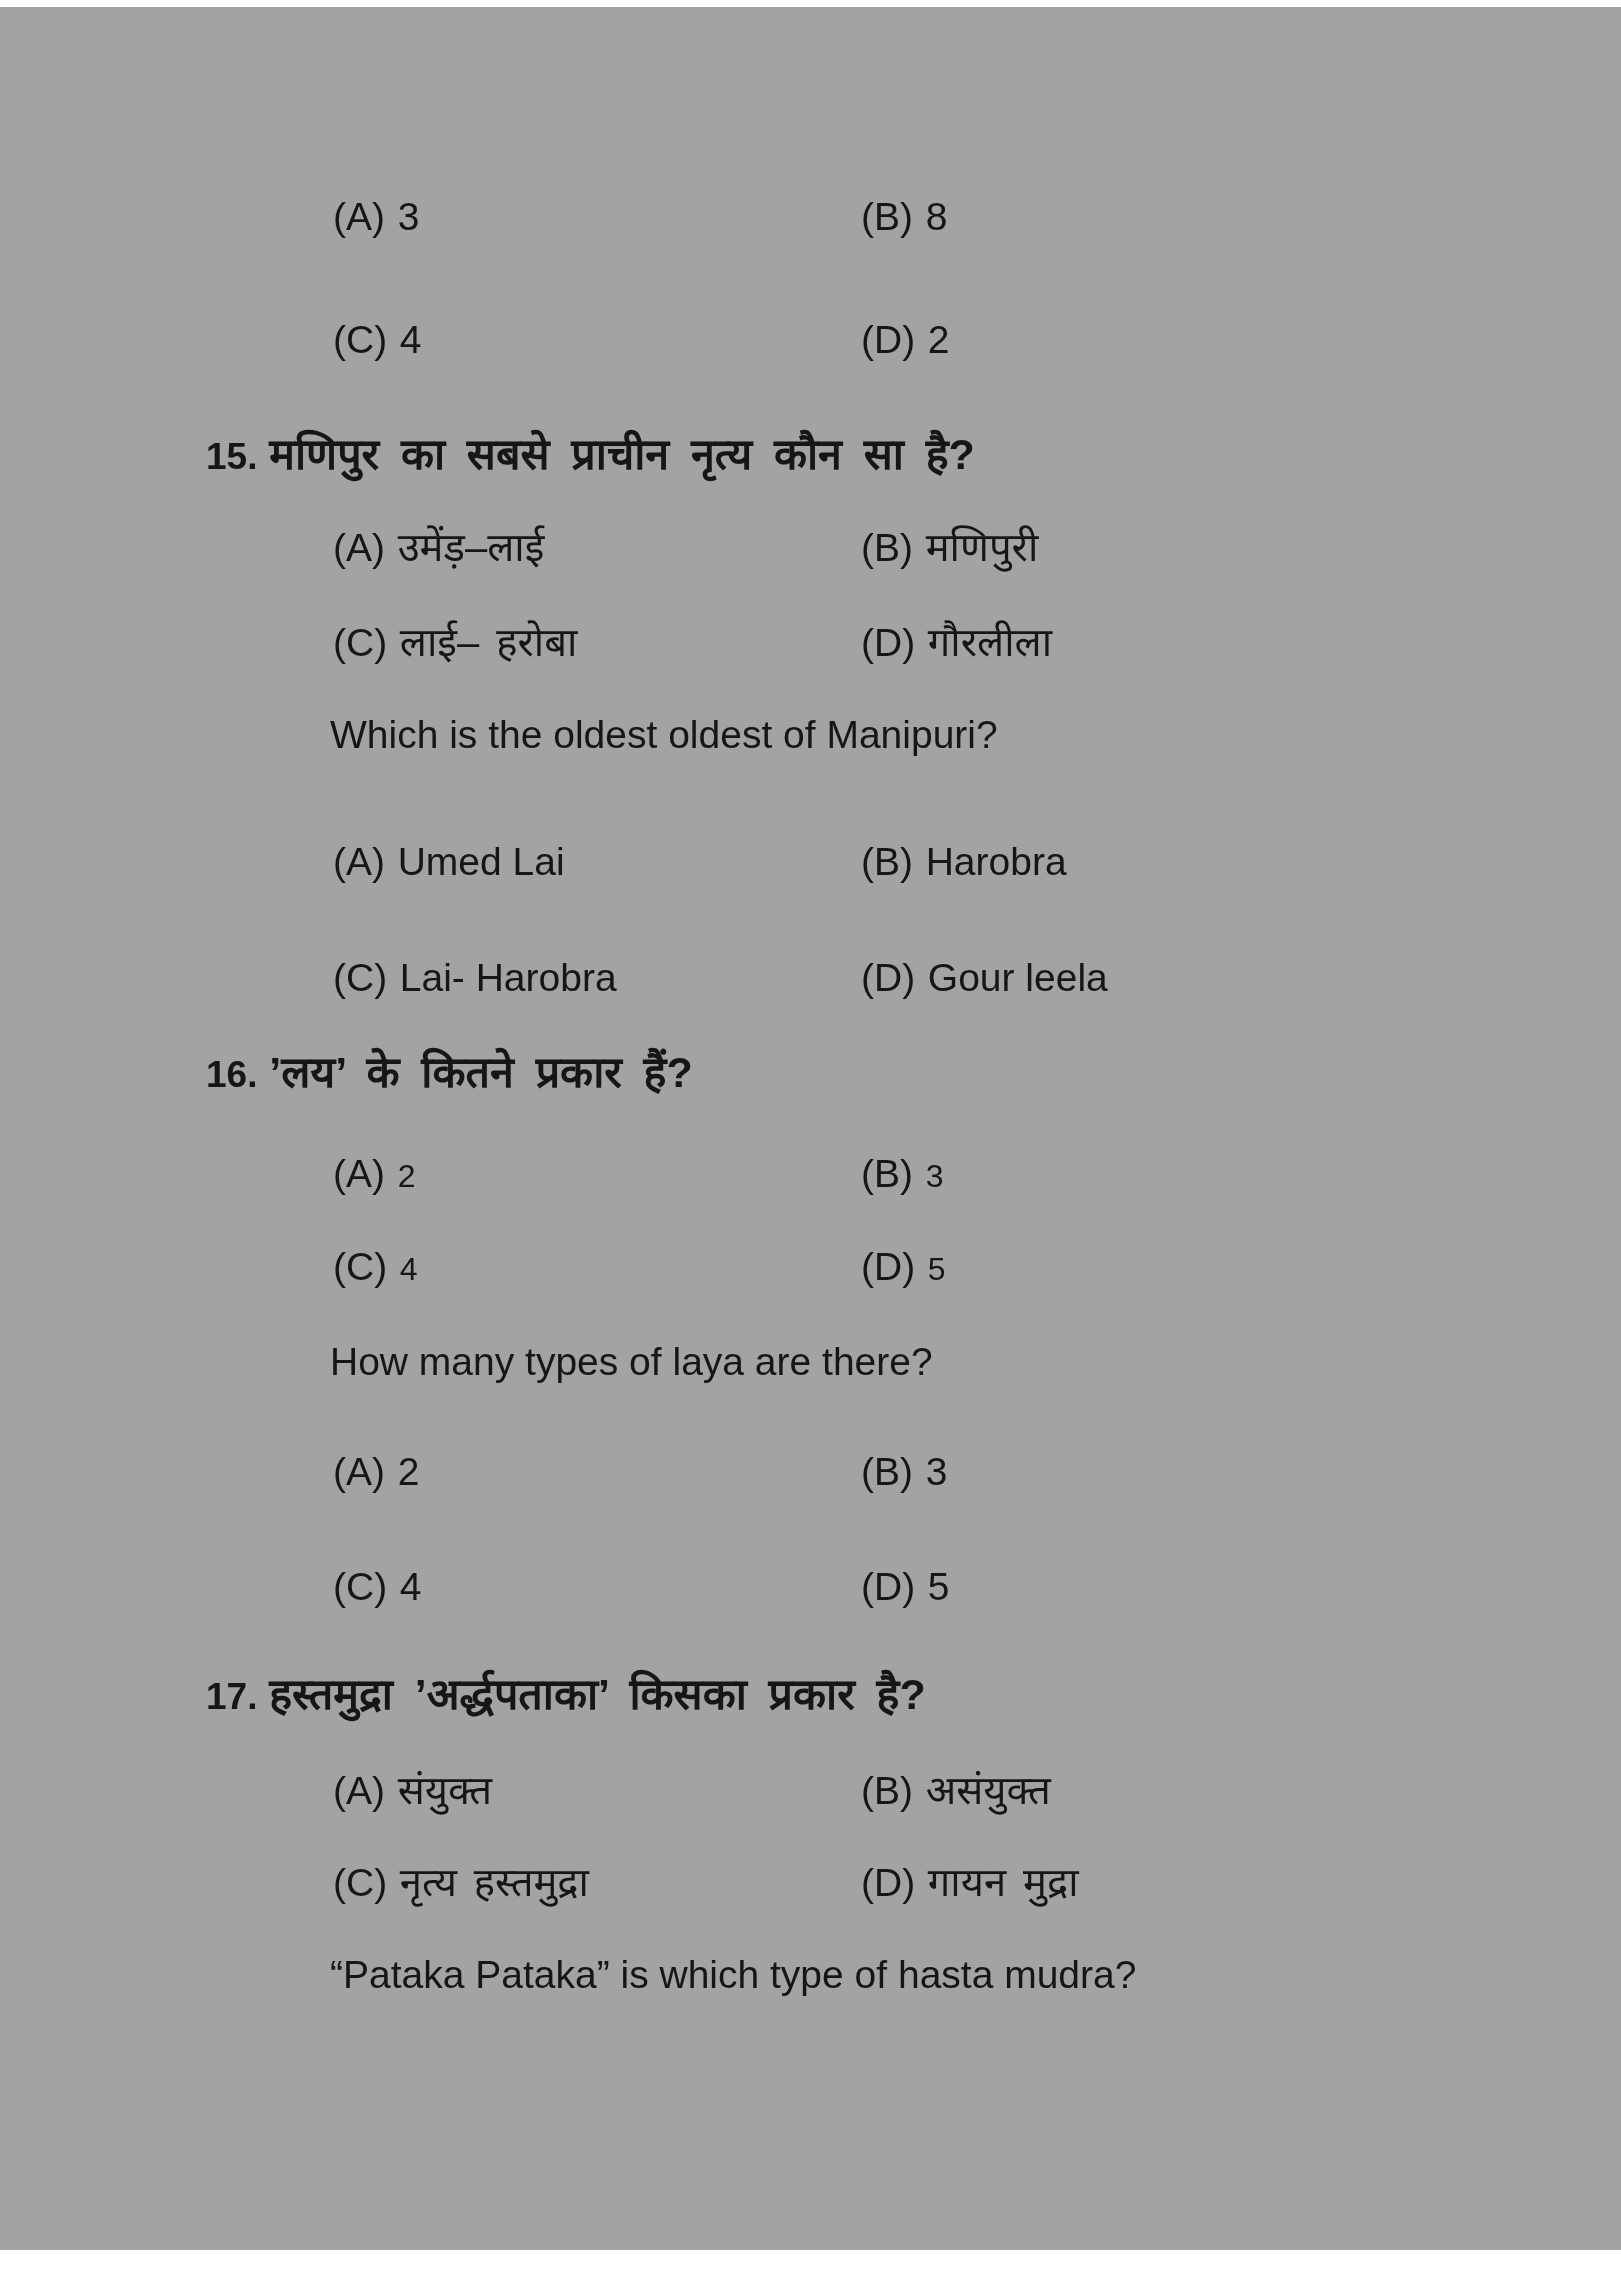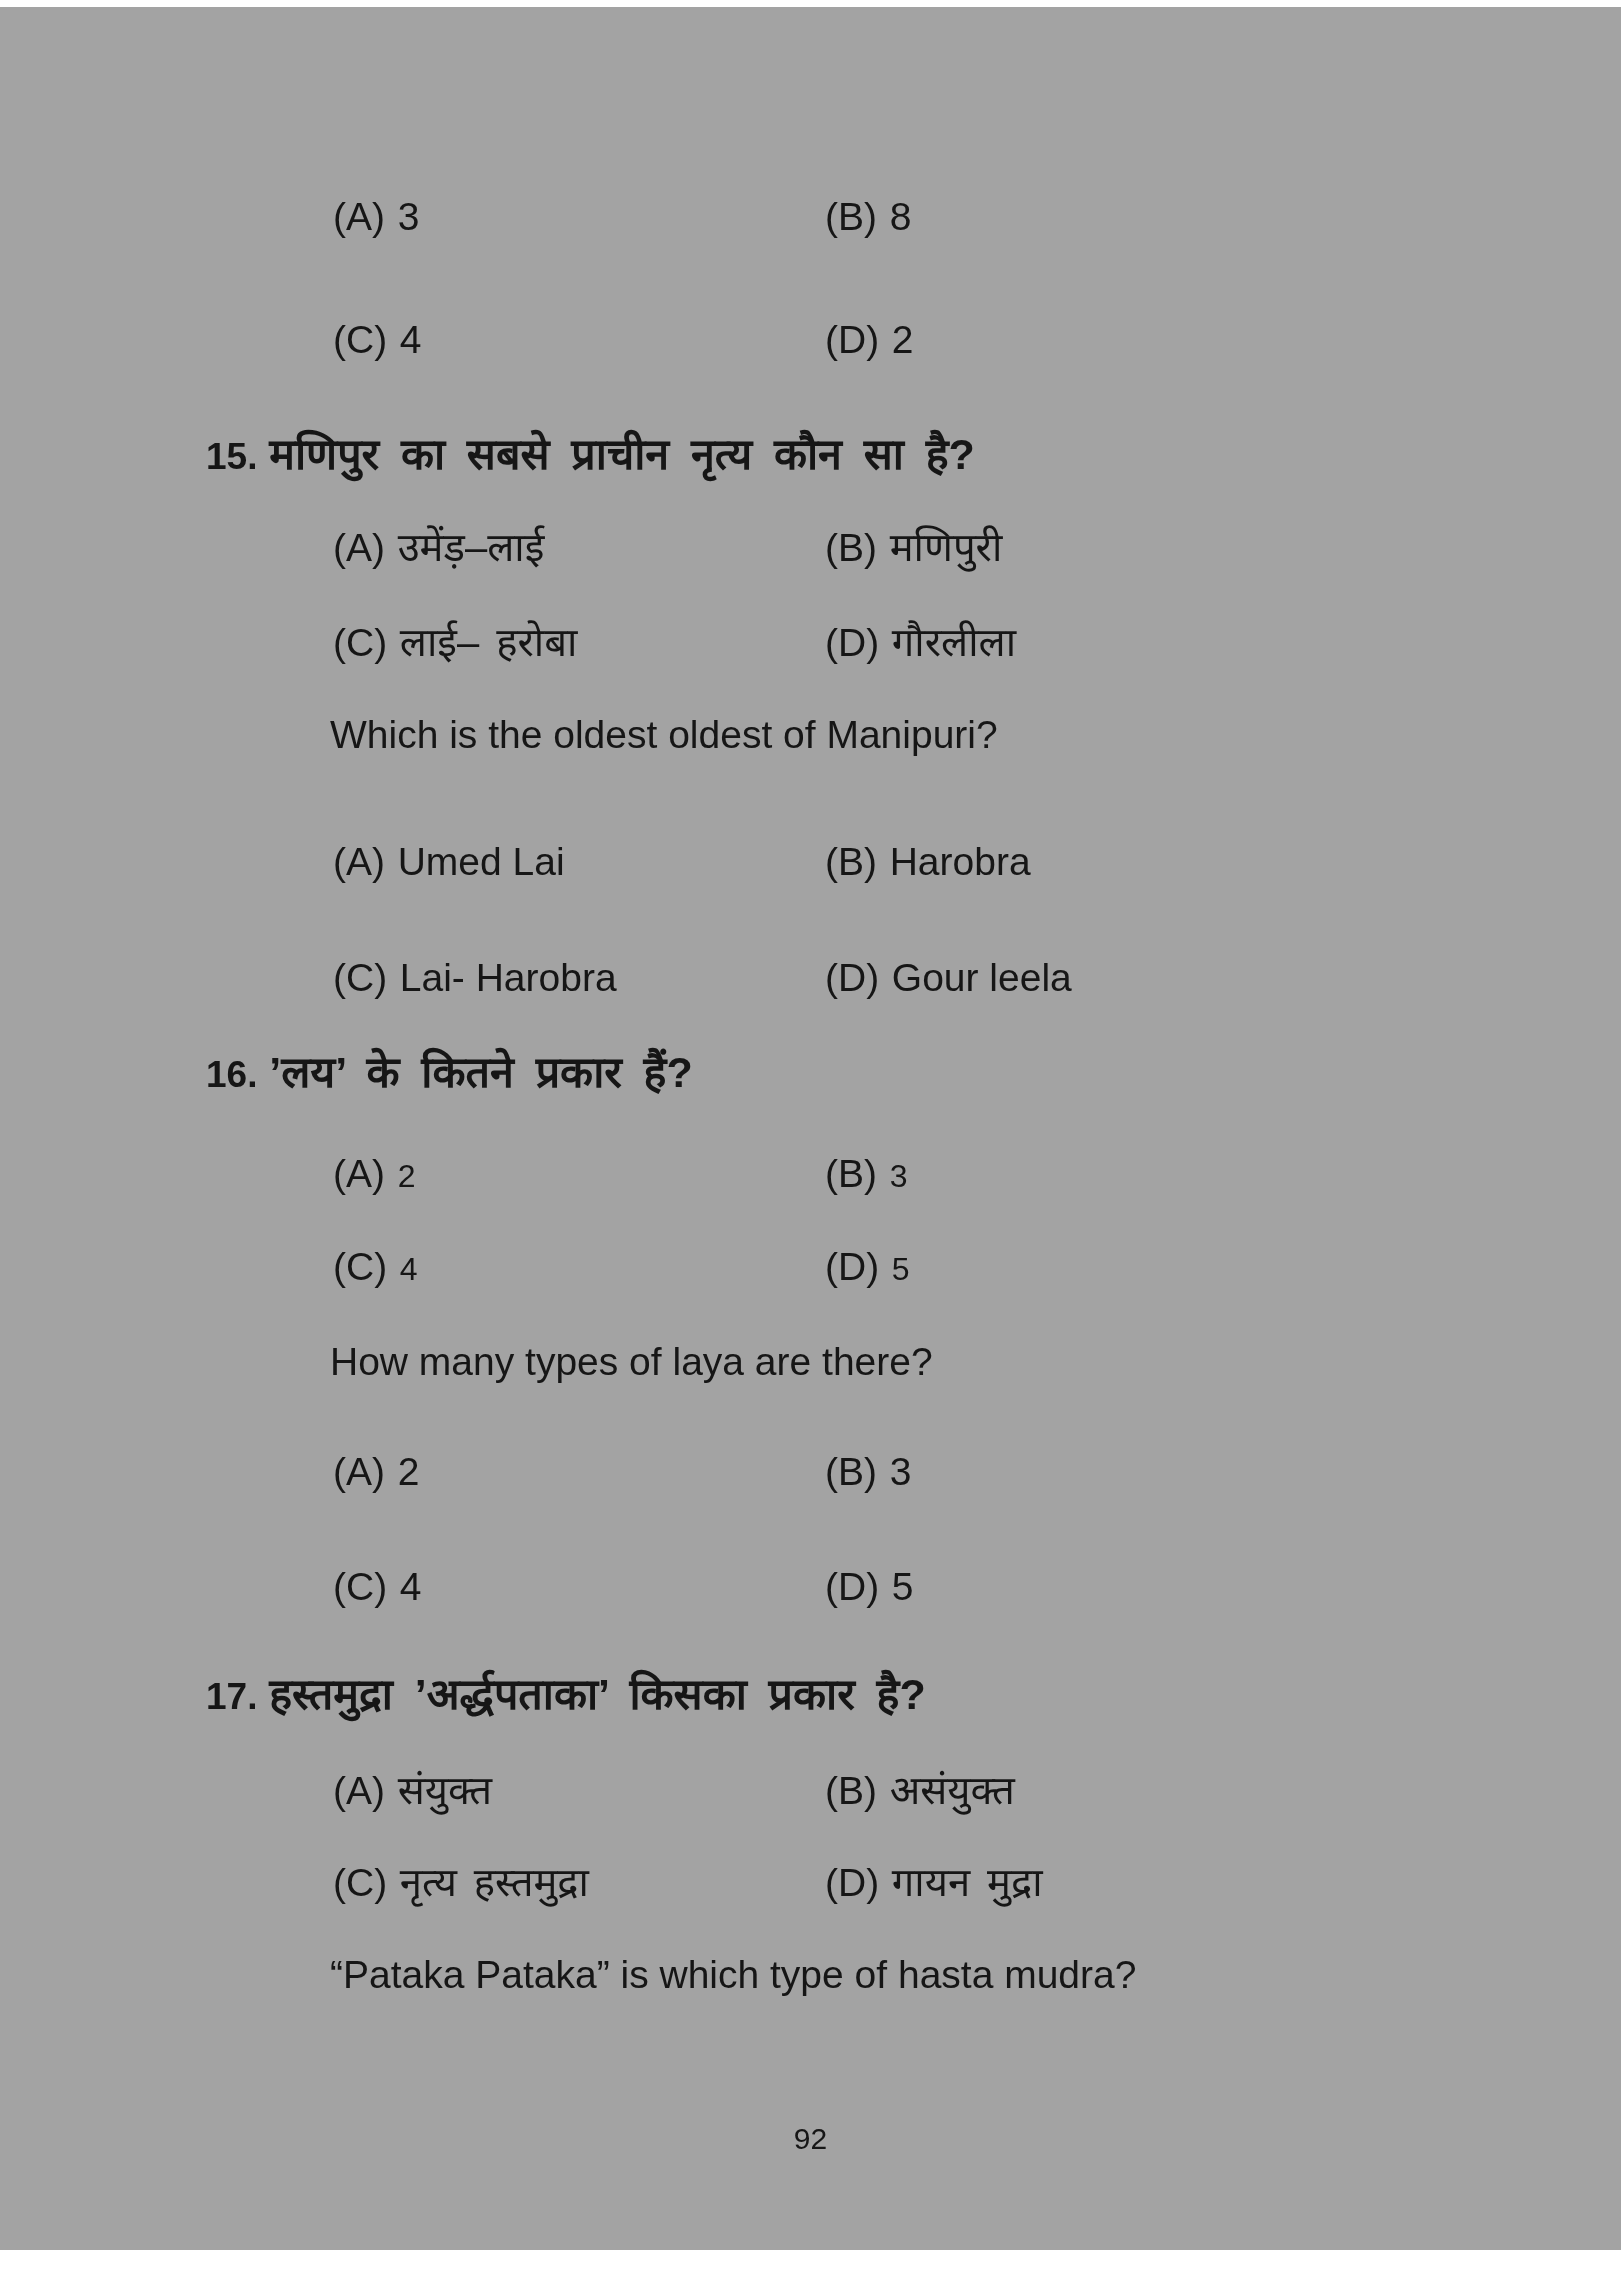--- a/index.html
+++ b/index.html
@@ -24,21 +24,21 @@
     white-space: nowrap;
     line-height: 1.15;
   }
   
   .opt {
     position: absolute;
     top: 0;
     white-space: nowrap;
   }
   .opt.colA { left: 333px; }
-  .opt.colB { left: 825px; }
+  .opt.colB { left: 861px; }
   .opt .lbl {
     font-size: 39px;
     margin-right: 12.7px;
   }
   .opt .val-en { font-size: 39px; }
   .opt .val-hi { font-size: 40px; word-spacing: 5.9px; }
   .opt .val-sm { font-size: 32px; }
   
   .q-heading { left: 206px; }
   .q-num {
@@ -133,16 +133,15 @@
     <div class="opt colB"><span class="lbl">(B)</span><span class="val-hi">असंयुक्त</span></div>
   </div>
   <div class="row" style="top:1852px">
     <div class="opt colA"><span class="lbl">(C)</span><span class="val-hi">नृत्य हस्तमुद्रा</span></div>
     <div class="opt colB"><span class="lbl">(D)</span><span class="val-hi">गायन मुद्रा</span></div>
   </div>
   <div class="row q-english" style="top:1946px">
     <span>“Pataka Pataka” is which type of hasta mudra?</span>
   </div>
 
-  <div class="page-number">92</div>
 
 </div>
 
 
 </body></html>

